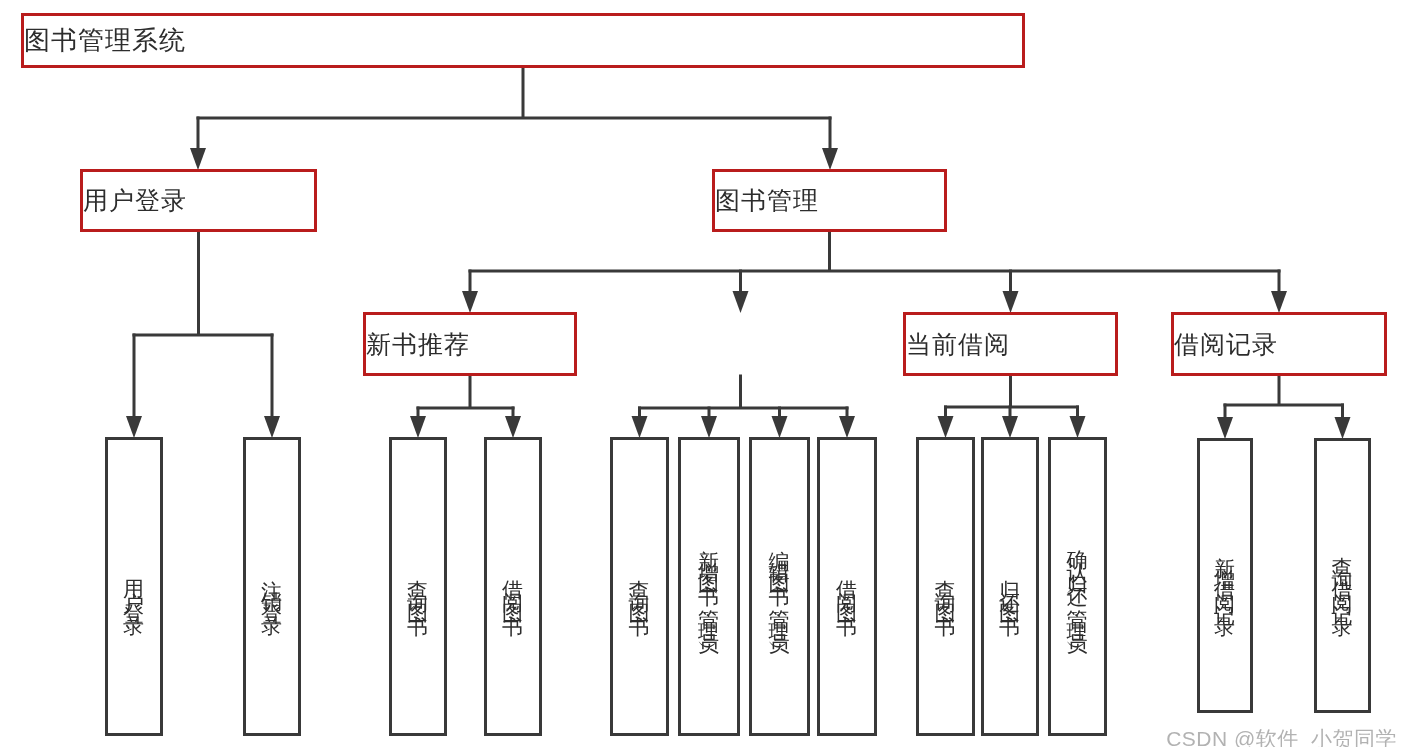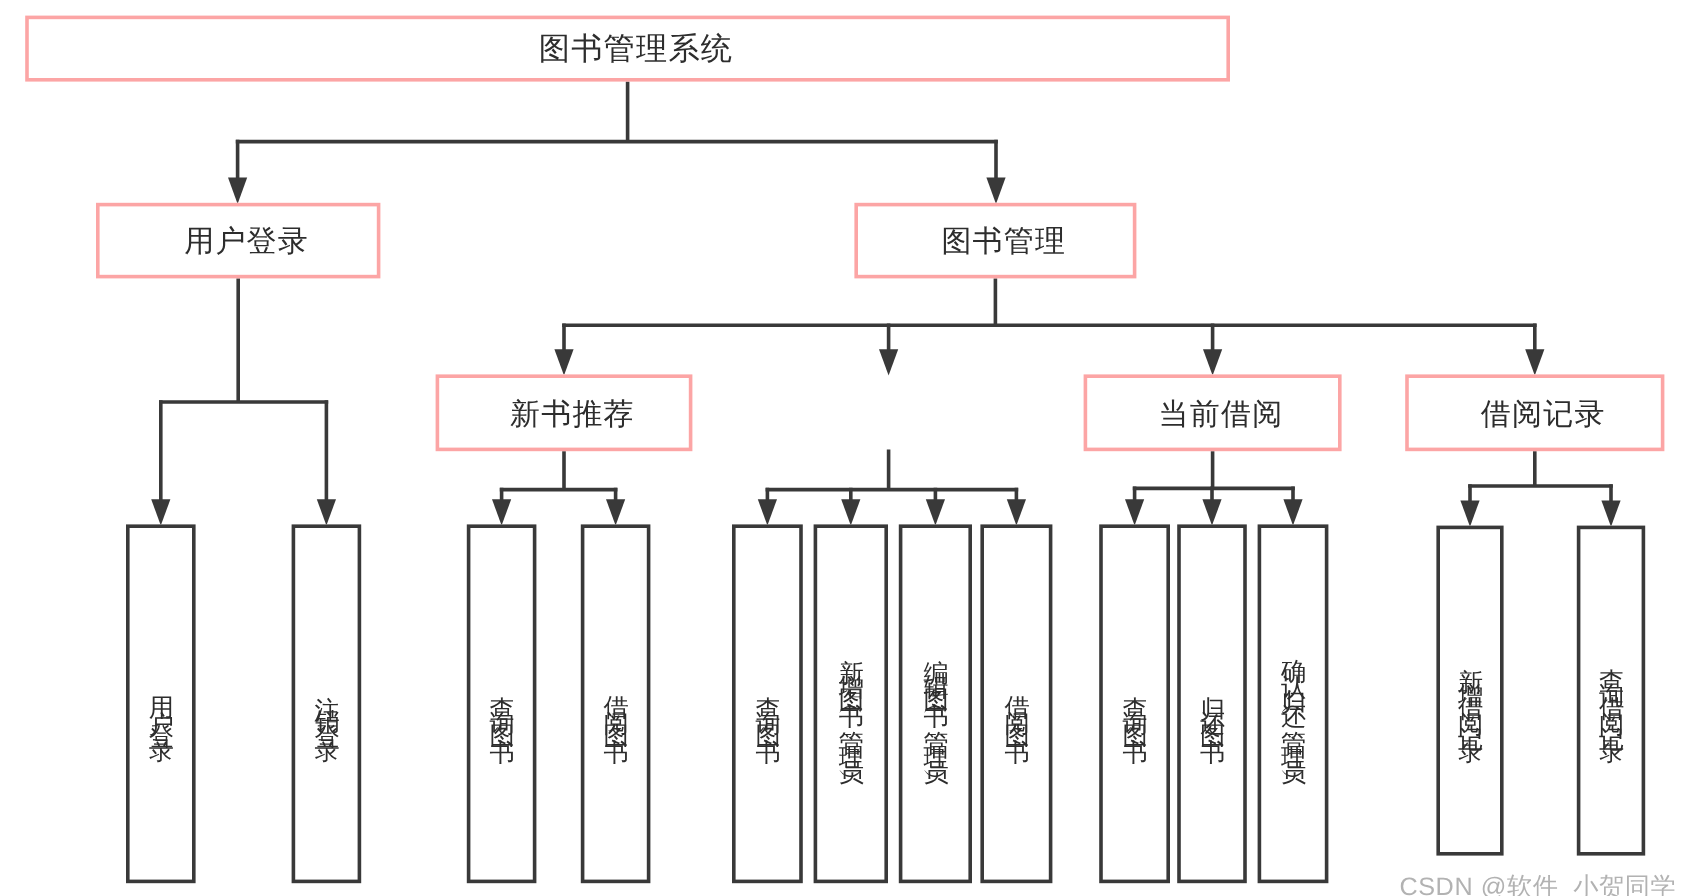--- a/index.html
+++ b/index.html
@@ -16,27 +16,26 @@
     overflow: hidden;
   }
   #connector-layer {
     position: absolute;
     left: 0; top: 0;
     width: 1405px; height: 747px;
   }
   .node {
     position: absolute;
     box-sizing: border-box;
-    border: 3px solid #fca5a5;
+    border: 3px solid #b91c1c;
     background: #ffffff;
     display: flex;
     align-items: center;
-    justify-content: center;
+    justify-content: flex-start;
     color: #2d2d2d;
-    padding-left: 14px;
   }
   .h-label {
     font-size: 25px;
     letter-spacing: 1px;
     white-space: nowrap;
     color: #2d2d2d;
   }
   .root-label { font-size: 26px; }
   .leaf {
     position: absolute;

